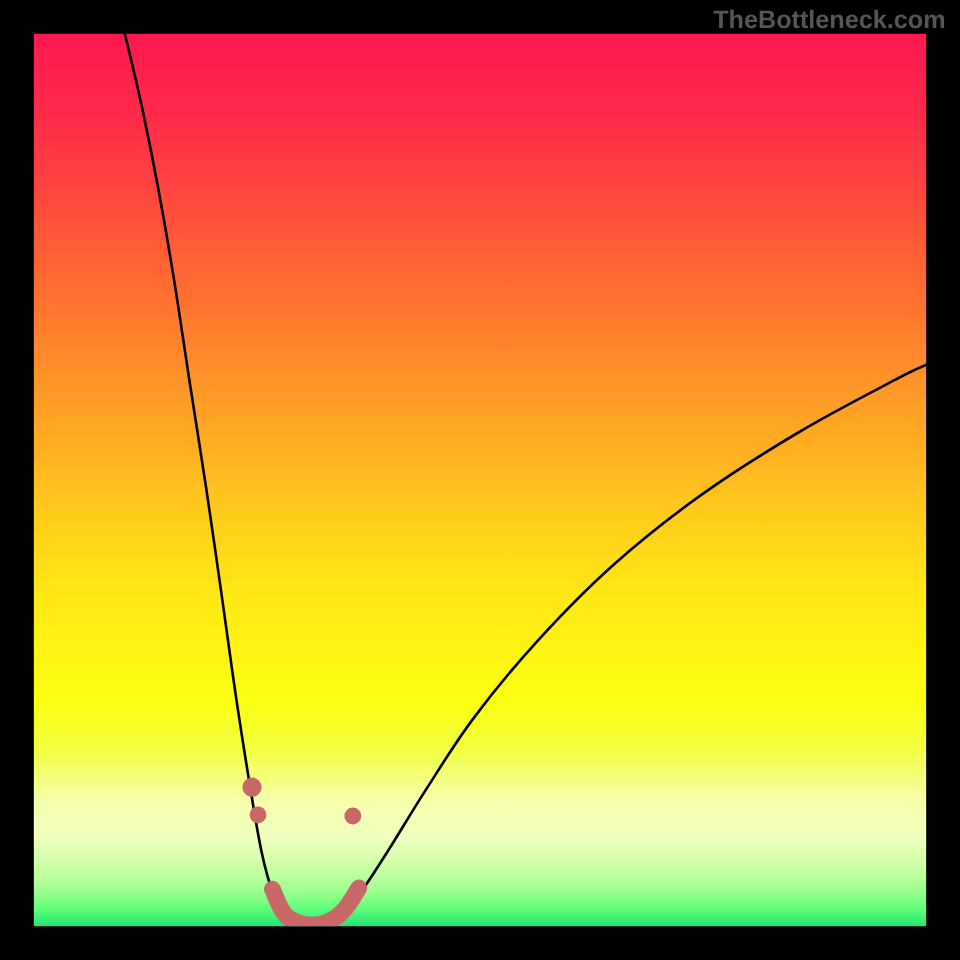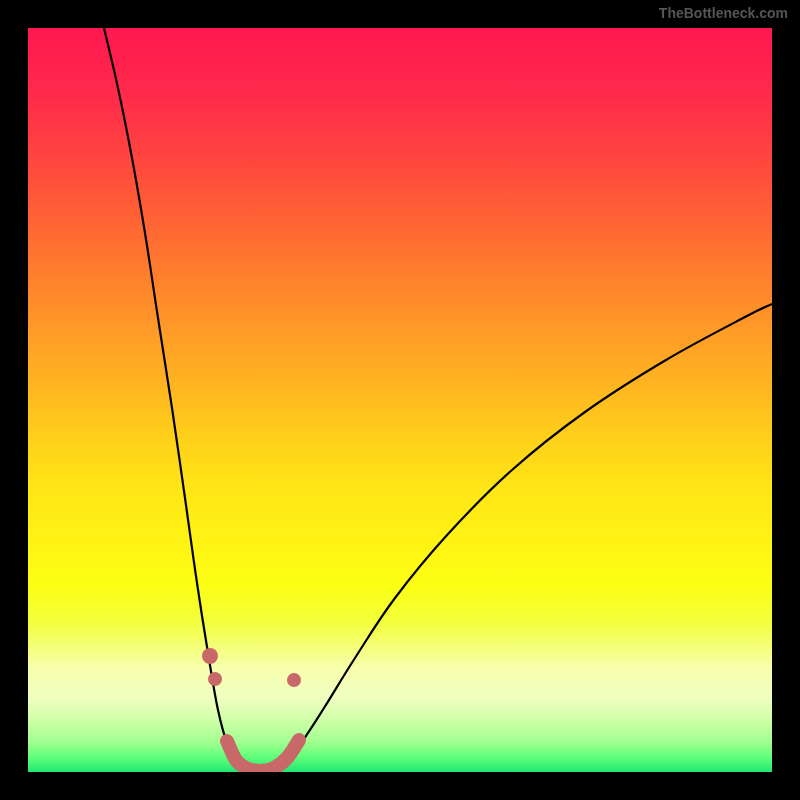--- a/index.html
+++ b/index.html
@@ -12,21 +12,21 @@
       height: 800px;
       background: #000;
       position: relative;
       overflow: hidden;
     }
     .watermark {
       position: absolute;
       top: 5px;
       right: 12px;
       font-family: Arial, sans-serif;
-      font-size: 14px;
+      font-size: 21px;
       font-weight: bold;
       color: #555;
       z-index: 100;
     }
     .plot-area {
       position: absolute;
       top: 28px;
       left: 28px;
       width: 744px;
       height: 744px;

